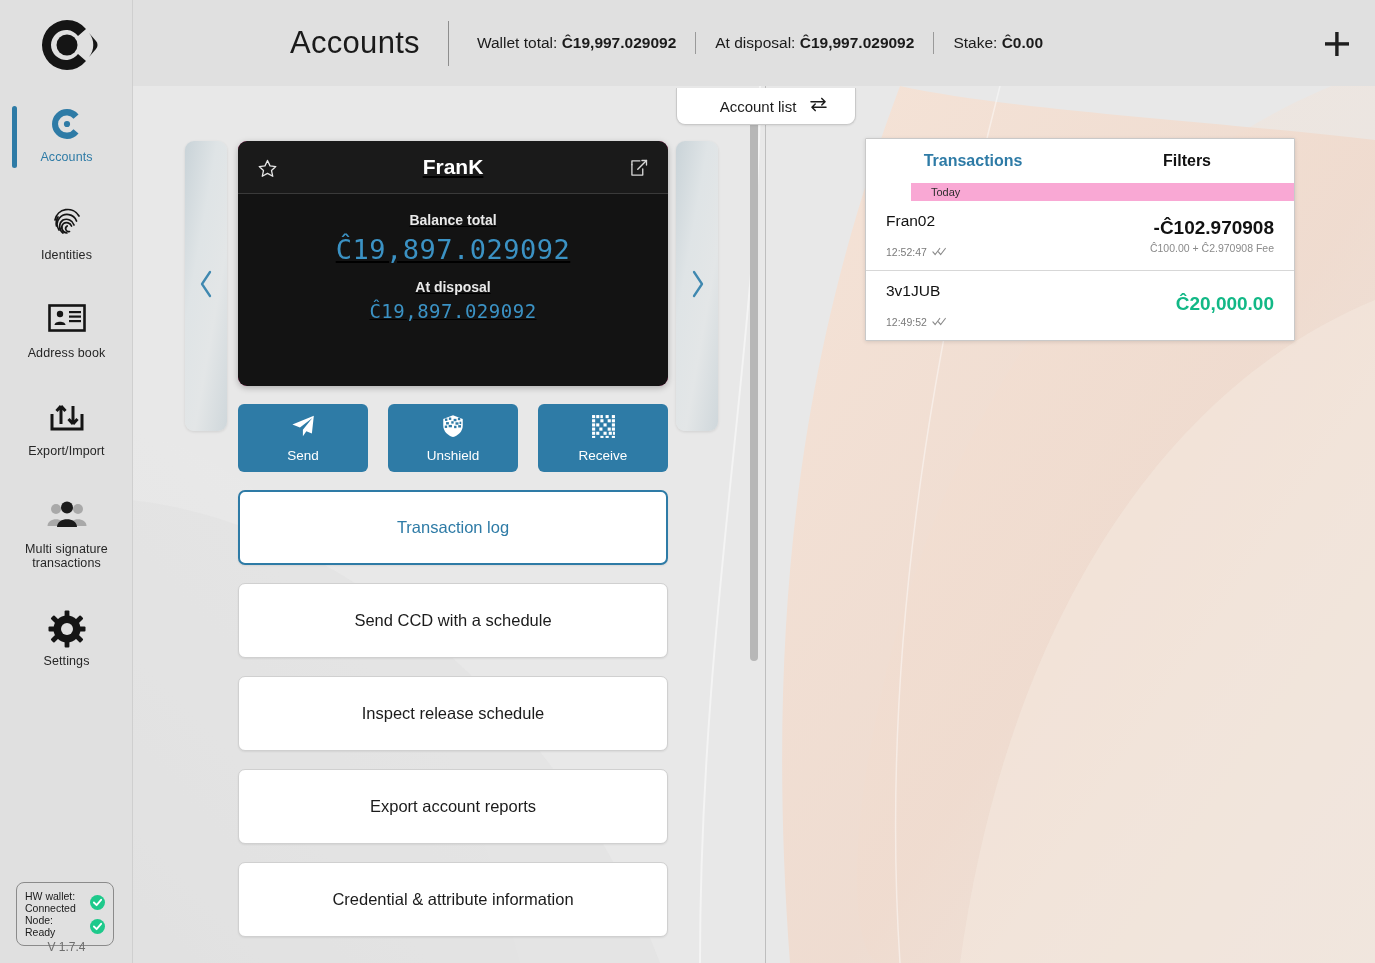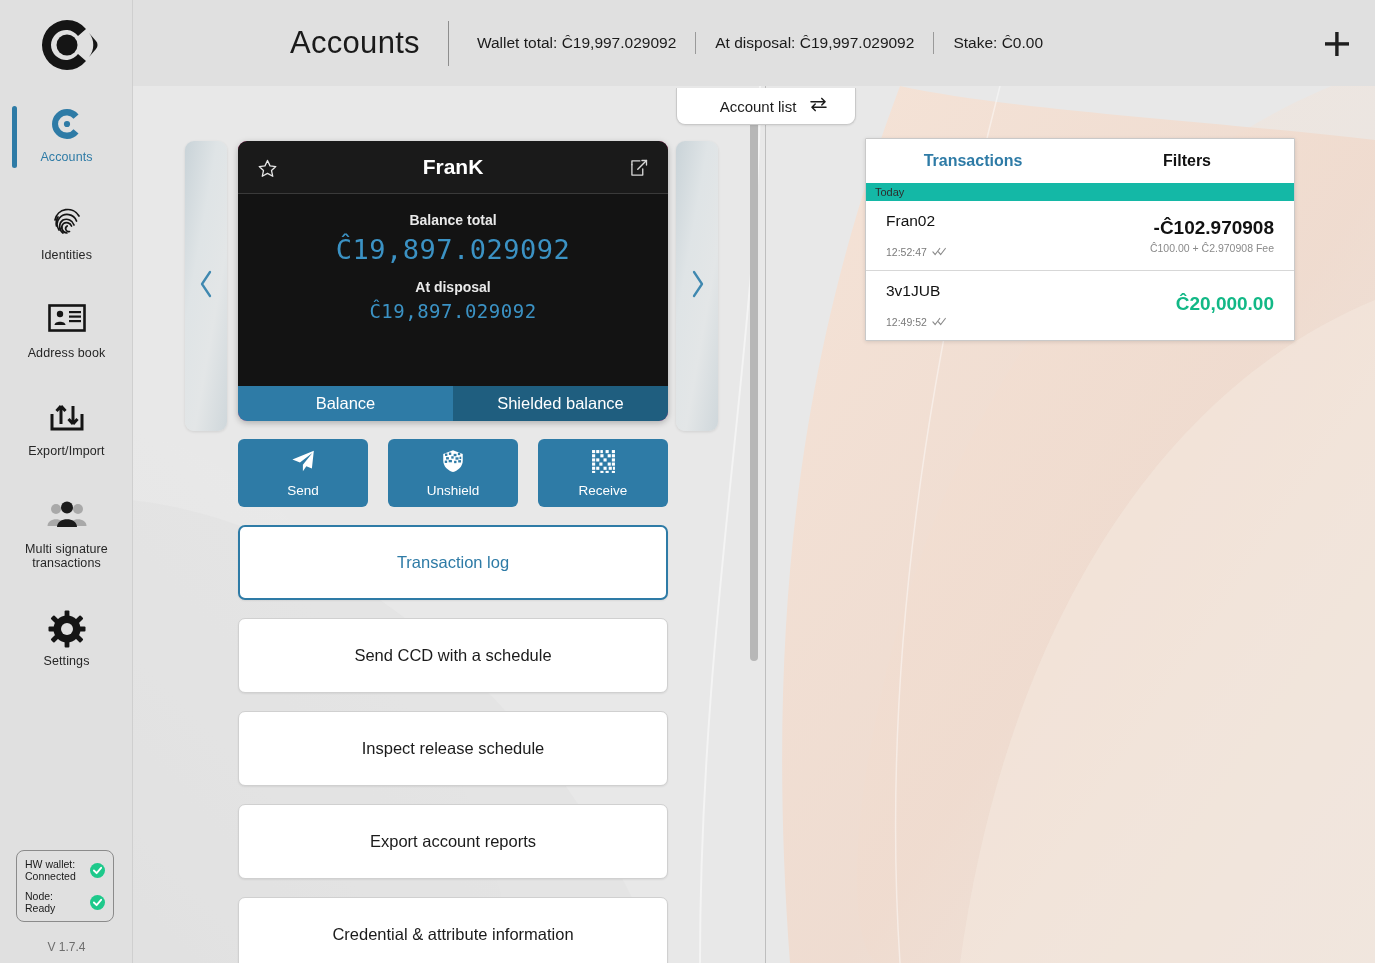--- a/index.html
+++ b/index.html
@@ -33,26 +33,26 @@
     margin-top: 2px; letter-spacing: .1px;
   }
   .nav-item.active .lbl { color: #2e7ba6; }
   .nav-item.active::before {
     content:""; position:absolute; left: 12px; top: 10px;
     width: 5px; height: 62px; border-radius: 3px; background: #2e7ba6;
   }
   .nav-spacer { height: 22px; }
 
   .status-box {
-    position: absolute; left: 16px; top: 850px; width: 98px;
+    position: absolute; left: 16px; top: 882px; width: 98px;
     border: 1px solid #8b8b8b; border-radius: 8px; background: #e0e0e0;
     padding: 7px 8px;
   }
   .status-row { display:flex; align-items:center; justify-content:space-between; }
-  .status-row + .status-row { margin-top: 8px; }
+  .status-row + .status-row { margin-top: 0; }
   .status-txt { font-size: 10.5px; color: #1b1b1b; line-height: 12px; }
   .tick {
     width: 15px; height: 15px; border-radius: 50%; background: #1ec98b;
     display:flex; align-items:center; justify-content:center; flex:0 0 15px;
   }
   .tick svg { display:block; }
   .version {
     position: absolute; left: 0; top: 940px; width: 133px;
     text-align: center; font-size: 12px; color: #6e6e6e;
   }
@@ -63,21 +63,21 @@
     background: #e0e0e0; z-index: 15;
     display: flex; align-items: center;
   }
   .header-title {
     font-size: 31px; color: #1a1a1a; font-weight: 400;
     margin-left: 157px; letter-spacing: .3px;
   }
   .hdr-sep { width: 1px; height: 45px; background: #8e8e8e; margin: 0 28px; }
   .hdr-stats { display:flex; align-items:center; font-size: 15.5px; color:#1b1b1b; }
   .hdr-stat { white-space: nowrap; }
-  .hdr-stat b { font-weight: 400; }
+  .hdr-stat b { font-weight: 700; }
   .hdr-minisep { width:1px; height: 22px; background:#9a9a9a; margin: 0 19px; }
   .plus-btn {
     position:absolute; right: 22px; top: 28px; width: 32px; height: 32px;
     cursor: pointer;
   }
 
   
   .content { position:absolute; left:133px; top:86px; width:1242px; height:877px; z-index: 5; }
 
   .acct-list-btn {
@@ -89,20 +89,21 @@
     box-shadow: 0 1px 2px rgba(0,0,0,.08);
     padding-left: 16px;
   }
 
   
   .left-col { position:absolute; left: 105px; top: 55px; width: 430px; }
 
   .card {
     background: #ec4899; border-radius: 9px; overflow: hidden;
     box-shadow: 0 2px 6px rgba(0,0,0,.25);
+    text-decoration: underline;
   }
   .card-head {
     position: relative; height: 53px; background:#1a1a1a;
     display:flex; align-items:center; justify-content:center;
     border-bottom: 1px solid #3a3a3a;
   }
   .card-title { font-size: 21px; font-weight: 700; color:#fff; }
   .card-ico-l { position:absolute; left: 19px; top: 17px; cursor:pointer; }
   .card-ico-r { position:absolute; right: 19px; top: 17px; cursor:pointer; }
   .card-body { height: 192px; padding-top: 18px; text-align:center; background:#131313; }
@@ -170,22 +171,22 @@
     box-shadow: 0 1px 4px rgba(0,0,0,.12);
   }
   .tx-tabs { display:flex; height: 44px; }
   .tx-tab {
     flex:1; display:flex; align-items:center; justify-content:center;
     font-size: 16px; font-weight:700; cursor:pointer;
   }
   .tx-tab.on { color:#2e7ba6; }
   .tx-tab.off{ color:#111; }
   .tx-daterow {
-    background:#14b8a6; height: 18px; display:flex; align-items:center;
-    padding-left: 9px; font-size: 11px; color:#2e2e2e;
+    background:#f9a8d4; height: 18px; display:flex; align-items:center;
+    padding-left: 20px; font-size: 11px; color:#2e2e2e;margin-left:45px;
   }
   .tx-item {
     display:flex; justify-content:space-between; align-items:center;
     padding: 11px 20px 12px 20px;
   }
   .tx-item + .tx-item { border-top: 1px solid #d7d7d7; }
   .tx-name { font-size: 15.5px; color:#111; font-weight: 400; }
   .tx-time { font-size: 10.5px; color:#7a7a7a; margin-top: 16px; display:flex; align-items:center; gap: 5px; }
   .tx-right { text-align:right; }
   .tx-amt { font-size: 19px; font-weight:700; }
@@ -436,24 +437,20 @@
               <path d="M10.5 13.5 L21 3"></path>
               <path d="M15.5 3 L21 3 L21 8.5"></path>
             </svg>
           </span>
         </div>
         <div class="card-body">
           <div class="bal-lbl">Balance total</div>
           <div class="bal-big">Ĉ19,897.029092</div>
           <div class="disp-lbl">At disposal</div>
           <div class="disp-val">Ĉ19,897.029092</div>
-        </div>
-        <div class="card-tabs">
-          <div class="card-tab on">Balance</div>
-          <div class="card-tab off">Shielded balance</div>
         </div>
       </div>
 
       <div class="act-row">
         <div class="act-btn">
           <span>
             <svg width="26" height="26" viewBox="0 0 24 24" fill="#fff" xmlns="http://www.w3.org/2000/svg">
               <path d="M22 2.5 L2.2 10.6 L9.2 13.3 L20.6 4.6 L11.9 15.4 L11.9 21.4 L15.1 16.8 L20.2 19 Z"></path>
             </svg>
           </span>

